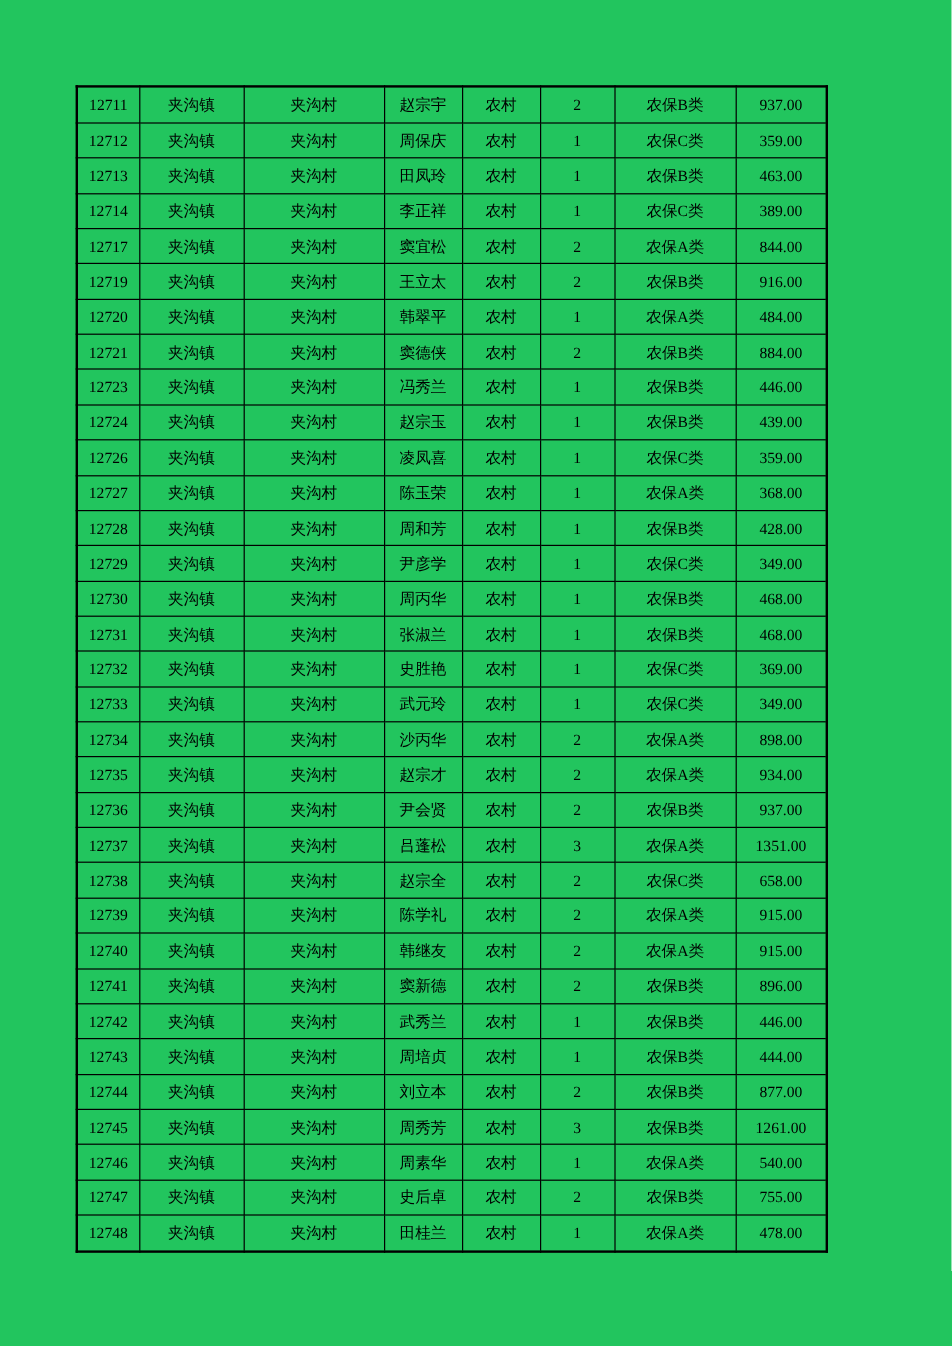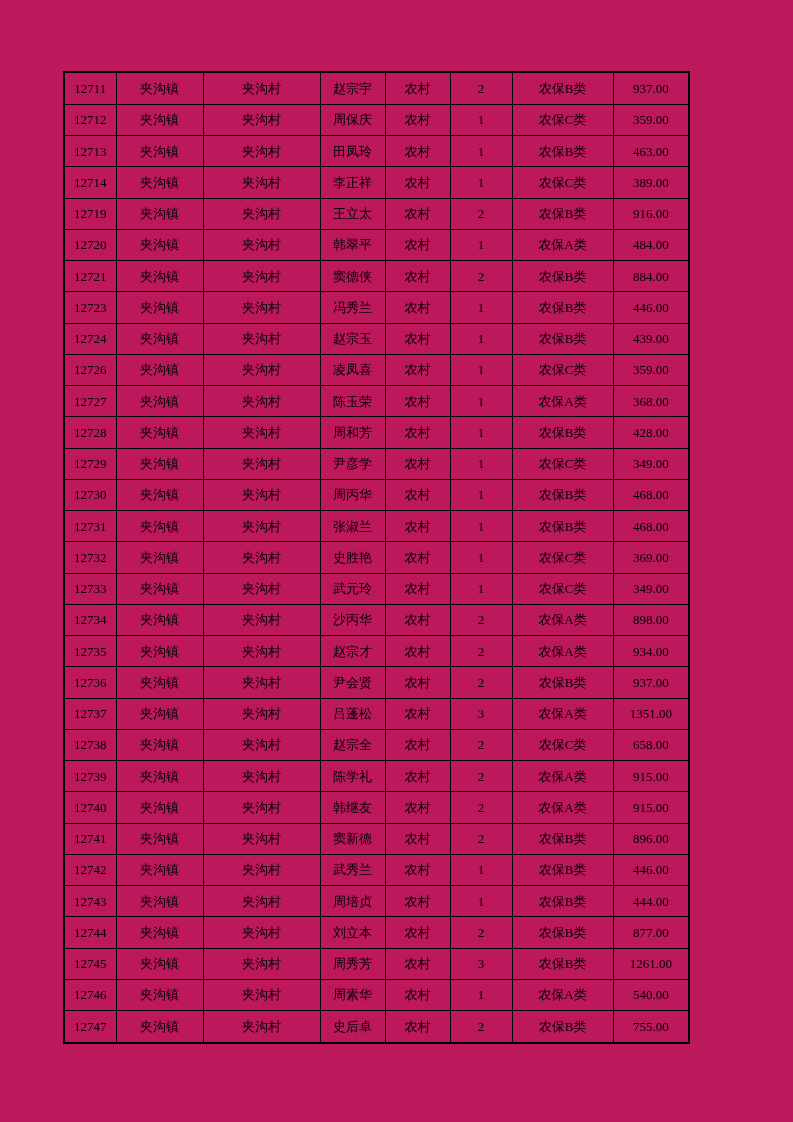--- a/index.html
+++ b/index.html
@@ -4,21 +4,21 @@
 <style>
   html, body {
     margin: 0;
     padding: 0;
     background: #ffffff;
   }
   .page {
     position: relative;
     width: 793px;
     height: 1122px;
-    background: #be185d;
+    background: #22c55e;
     color: #000000;
     font-family: "Liberation Serif", "DejaVu Serif", serif;
     overflow: hidden;
   }
   table.pension-table {
     position: absolute;
     left: 63px;
     top: 71px;
     width: 625px;
     height: 973px;
@@ -96,20 +96,30 @@
           <td>12714</td>
           <td>夹沟镇</td>
           <td>夹沟村</td>
           <td>李正祥</td>
           <td>农村</td>
           <td>1</td>
           <td>农保C类</td>
           <td>389.00</td>
         </tr>
         <tr>
+          <td>12717</td>
+          <td>夹沟镇</td>
+          <td>夹沟村</td>
+          <td>窦宜松</td>
+          <td>农村</td>
+          <td>2</td>
+          <td>农保A类</td>
+          <td>844.00</td>
+        </tr>
+        <tr>
           <td>12719</td>
           <td>夹沟镇</td>
           <td>夹沟村</td>
           <td>王立太</td>
           <td>农村</td>
           <td>2</td>
           <td>农保B类</td>
           <td>916.00</td>
         </tr>
         <tr>
@@ -364,16 +374,26 @@
         </tr>
         <tr>
           <td>12747</td>
           <td>夹沟镇</td>
           <td>夹沟村</td>
           <td>史后卓</td>
           <td>农村</td>
           <td>2</td>
           <td>农保B类</td>
           <td>755.00</td>
+        </tr>
+        <tr>
+          <td>12748</td>
+          <td>夹沟镇</td>
+          <td>夹沟村</td>
+          <td>田桂兰</td>
+          <td>农村</td>
+          <td>1</td>
+          <td>农保A类</td>
+          <td>478.00</td>
         </tr>
       </tbody>
   </table>
 </div>
 
 </body></html>

